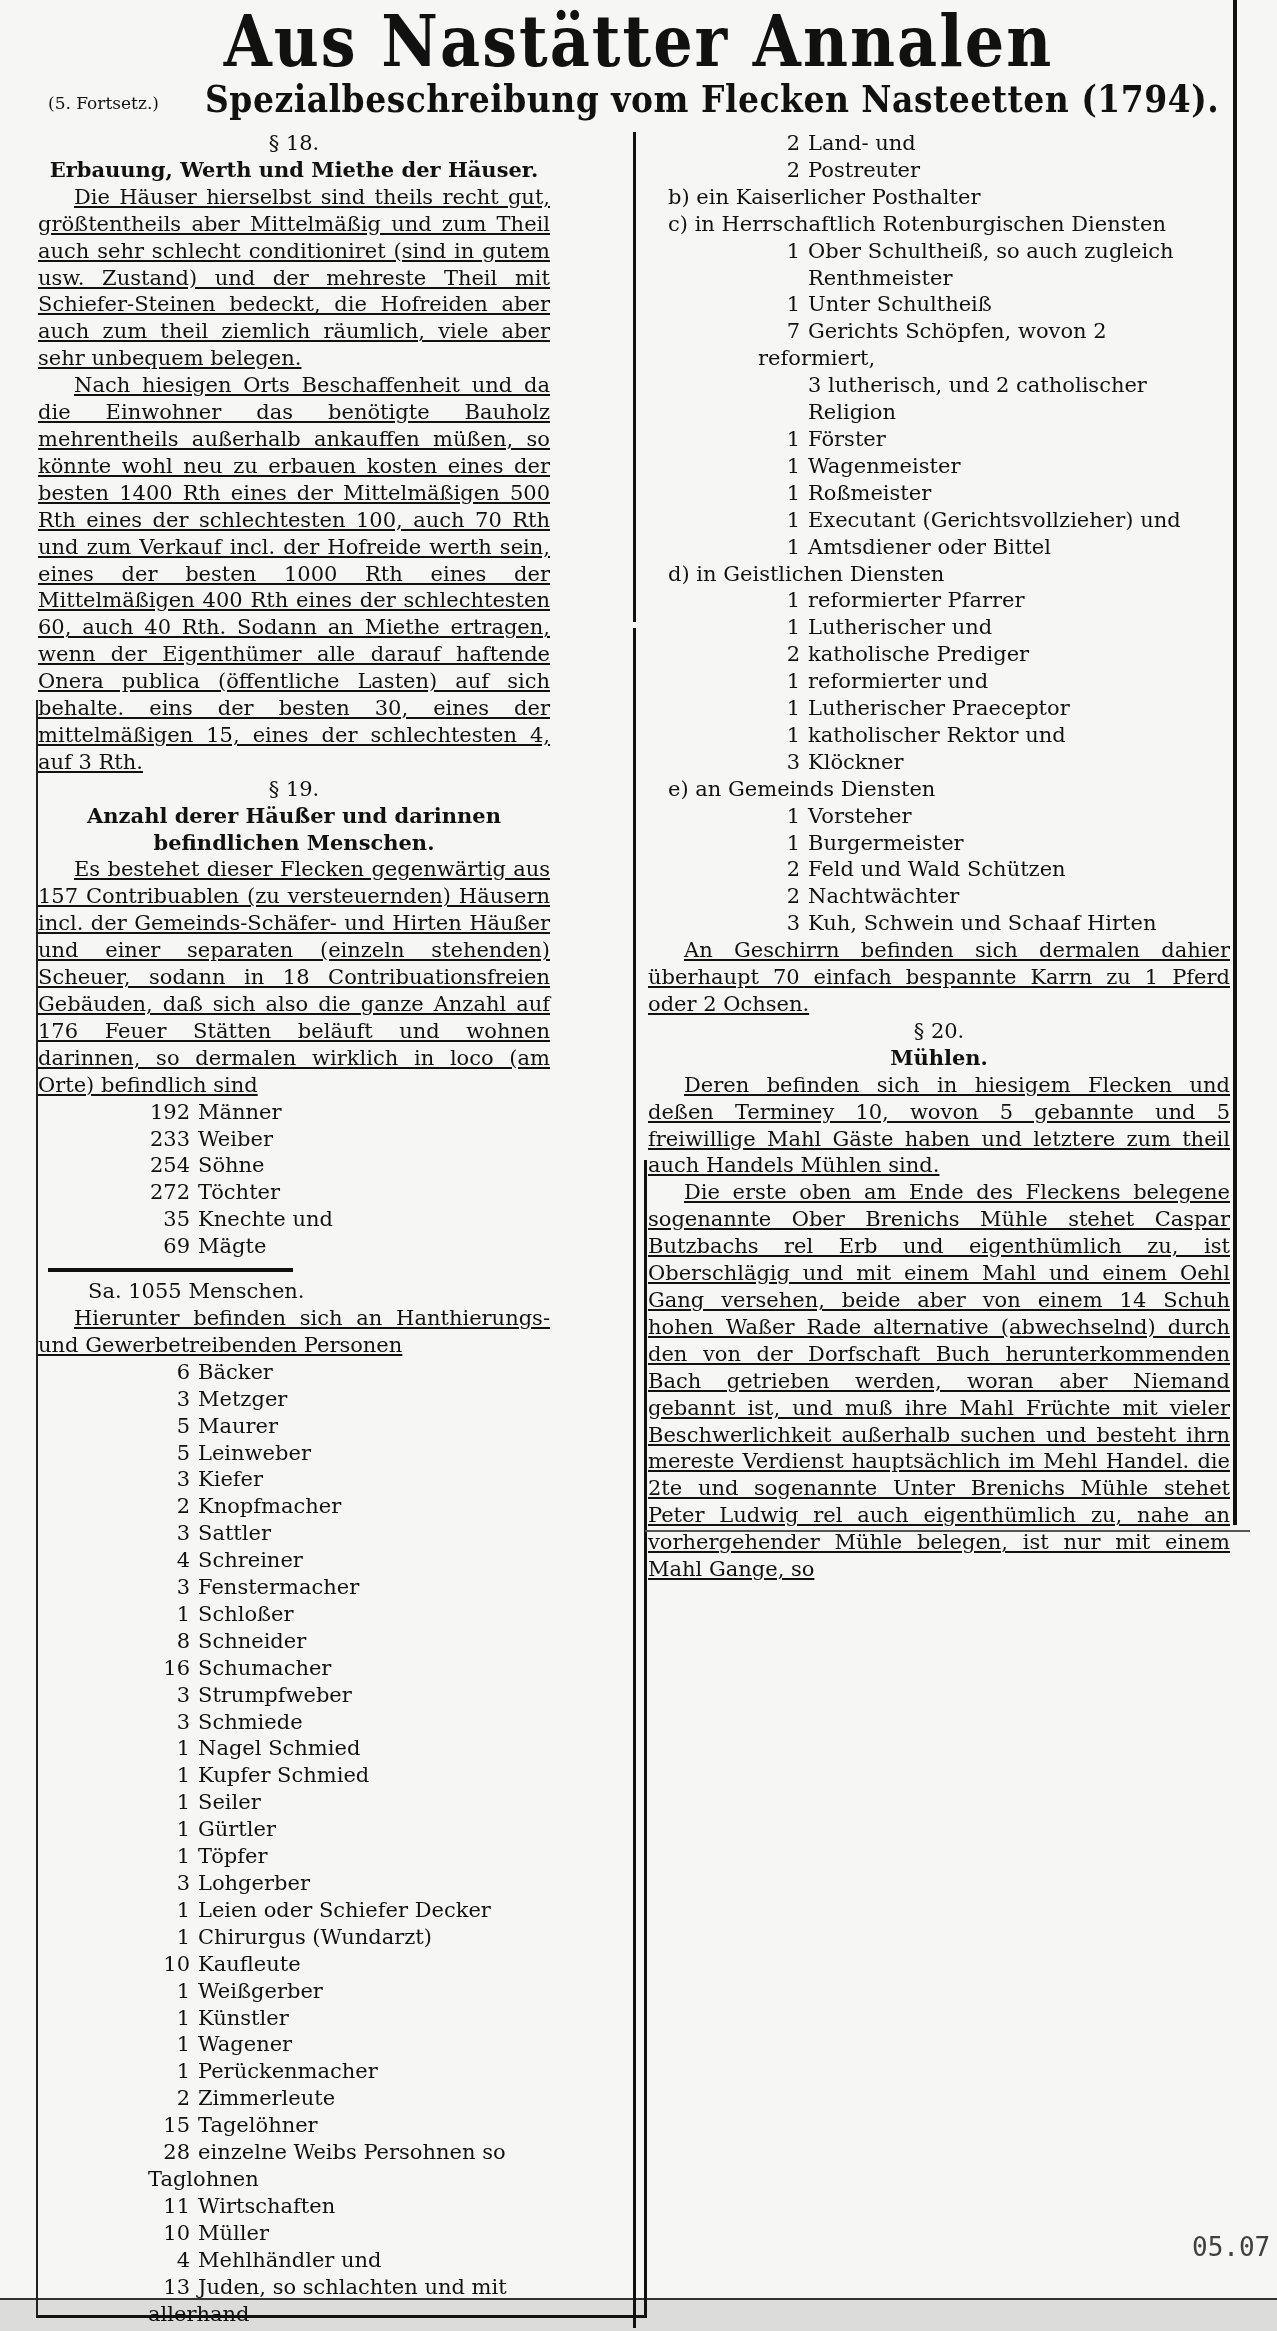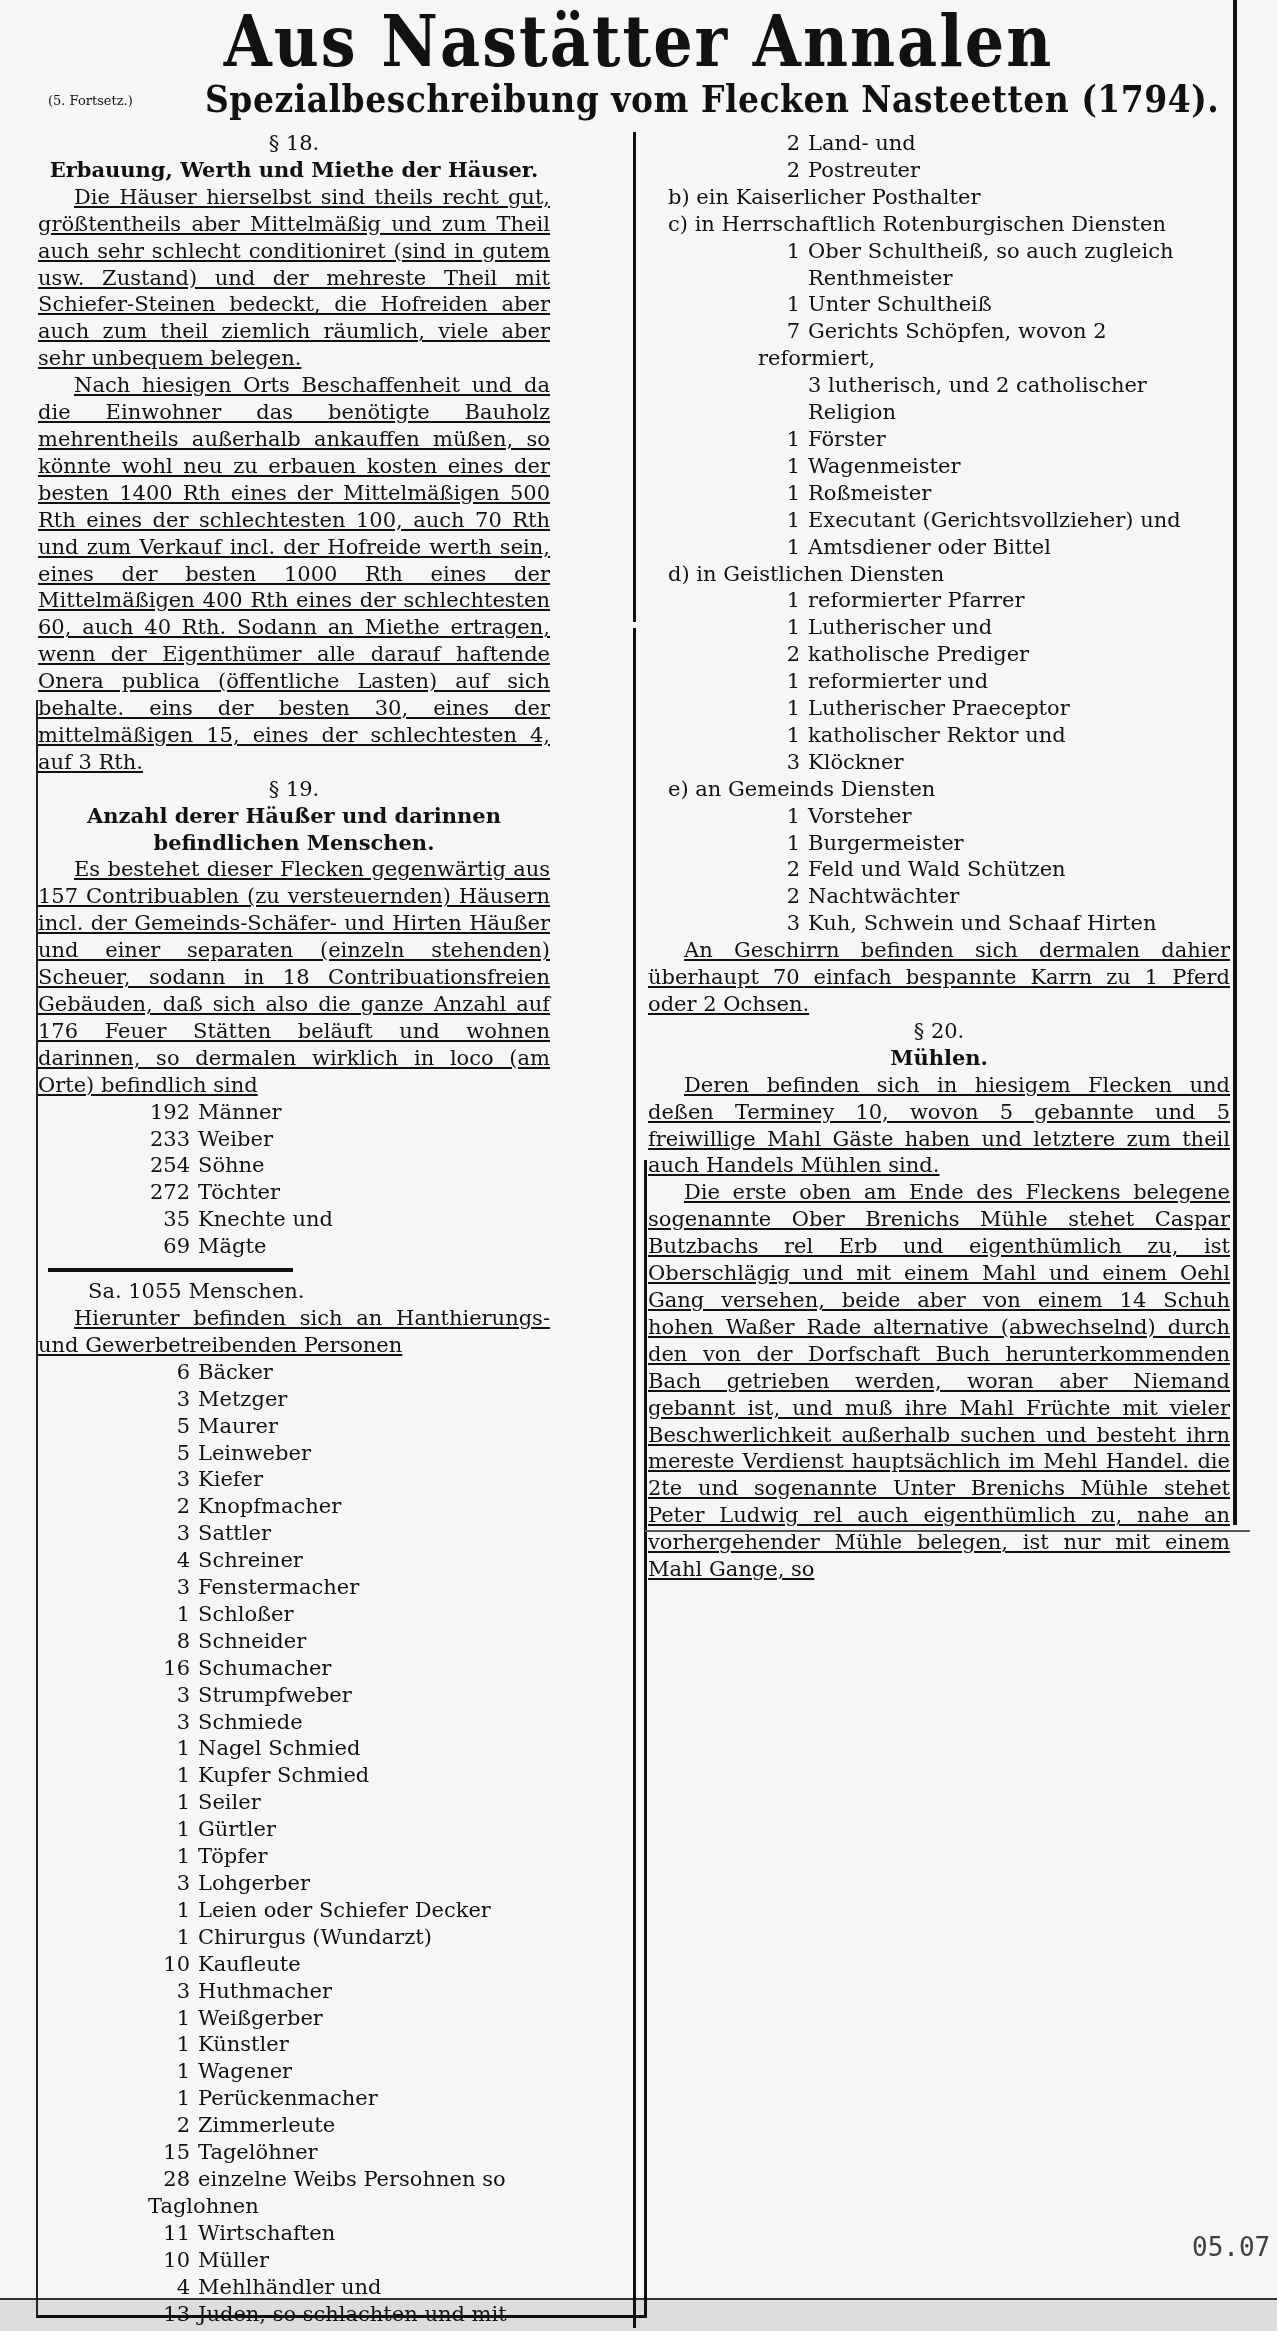--- a/index.html
+++ b/index.html
@@ -21,21 +21,21 @@
   .right-rule {
     position: absolute; left: 1233px; top: 0; width: 4px; height: 1525px; background: #111;
   }
   .headline {
     position: absolute; top: 0; left: 0; width: 1277px; text-align: center;
     font-family: "DejaVu Serif", serif; font-weight: bold;
     font-size: 62px; letter-spacing: 2px; line-height: 72px;
     transform: scaleY(1.15); transform-origin: top;
   }
   .continuation {
-    position: absolute; left: 48px; top: 93px; font-size: 13px;
+    position: absolute; left: 48px; top: 93px; font-size: 17px;
   }
   .subheadline {
     position: absolute; left: 205px; top: 76px; font-size: 33px; font-weight: bold;
     letter-spacing: 0.5px; transform: scaleY(1.15); transform-origin: top;
   }
   .col {
     position: absolute; font-size: 21px; line-height: 26.9px;
   }
   .col-left { left: 38px; top: 130px; width: 512px; }
   .col-right { left: 648px; top: 130px; width: 582px; }
@@ -129,21 +129,20 @@
       <li><span class="num">3</span><span>Schmiede</span></li>
       <li><span class="num">1</span><span>Nagel Schmied</span></li>
       <li><span class="num">1</span><span>Kupfer Schmied</span></li>
       <li><span class="num">1</span><span>Seiler</span></li>
       <li><span class="num">1</span><span>Gürtler</span></li>
       <li><span class="num">1</span><span>Töpfer</span></li>
       <li><span class="num">3</span><span>Lohgerber</span></li>
       <li><span class="num">1</span><span>Leien oder Schiefer Decker</span></li>
       <li><span class="num">1</span><span>Chirurgus (Wundarzt)</span></li>
       <li><span class="num">10</span><span>Kaufleute</span></li>
-      <li><span class="num">3</span><span>Huthmacher</span></li>
       <li><span class="num">1</span><span>Weißgerber</span></li>
       <li><span class="num">1</span><span>Künstler</span></li>
       <li><span class="num">1</span><span>Wagener</span></li>
       <li><span class="num">1</span><span>Perückenmacher</span></li>
       <li><span class="num">2</span><span>Zimmerleute</span></li>
       <li><span class="num">15</span><span>Tagelöhner</span></li>
       <li><span class="num">28</span><span>einzelne Weibs Persohnen so Taglohnen</span></li>
       <li><span class="num">11</span><span>Wirtschaften</span></li>
       <li><span class="num">10</span><span>Müller</span></li>
       <li><span class="num">4</span><span>Mehlhändler und</span></li>

